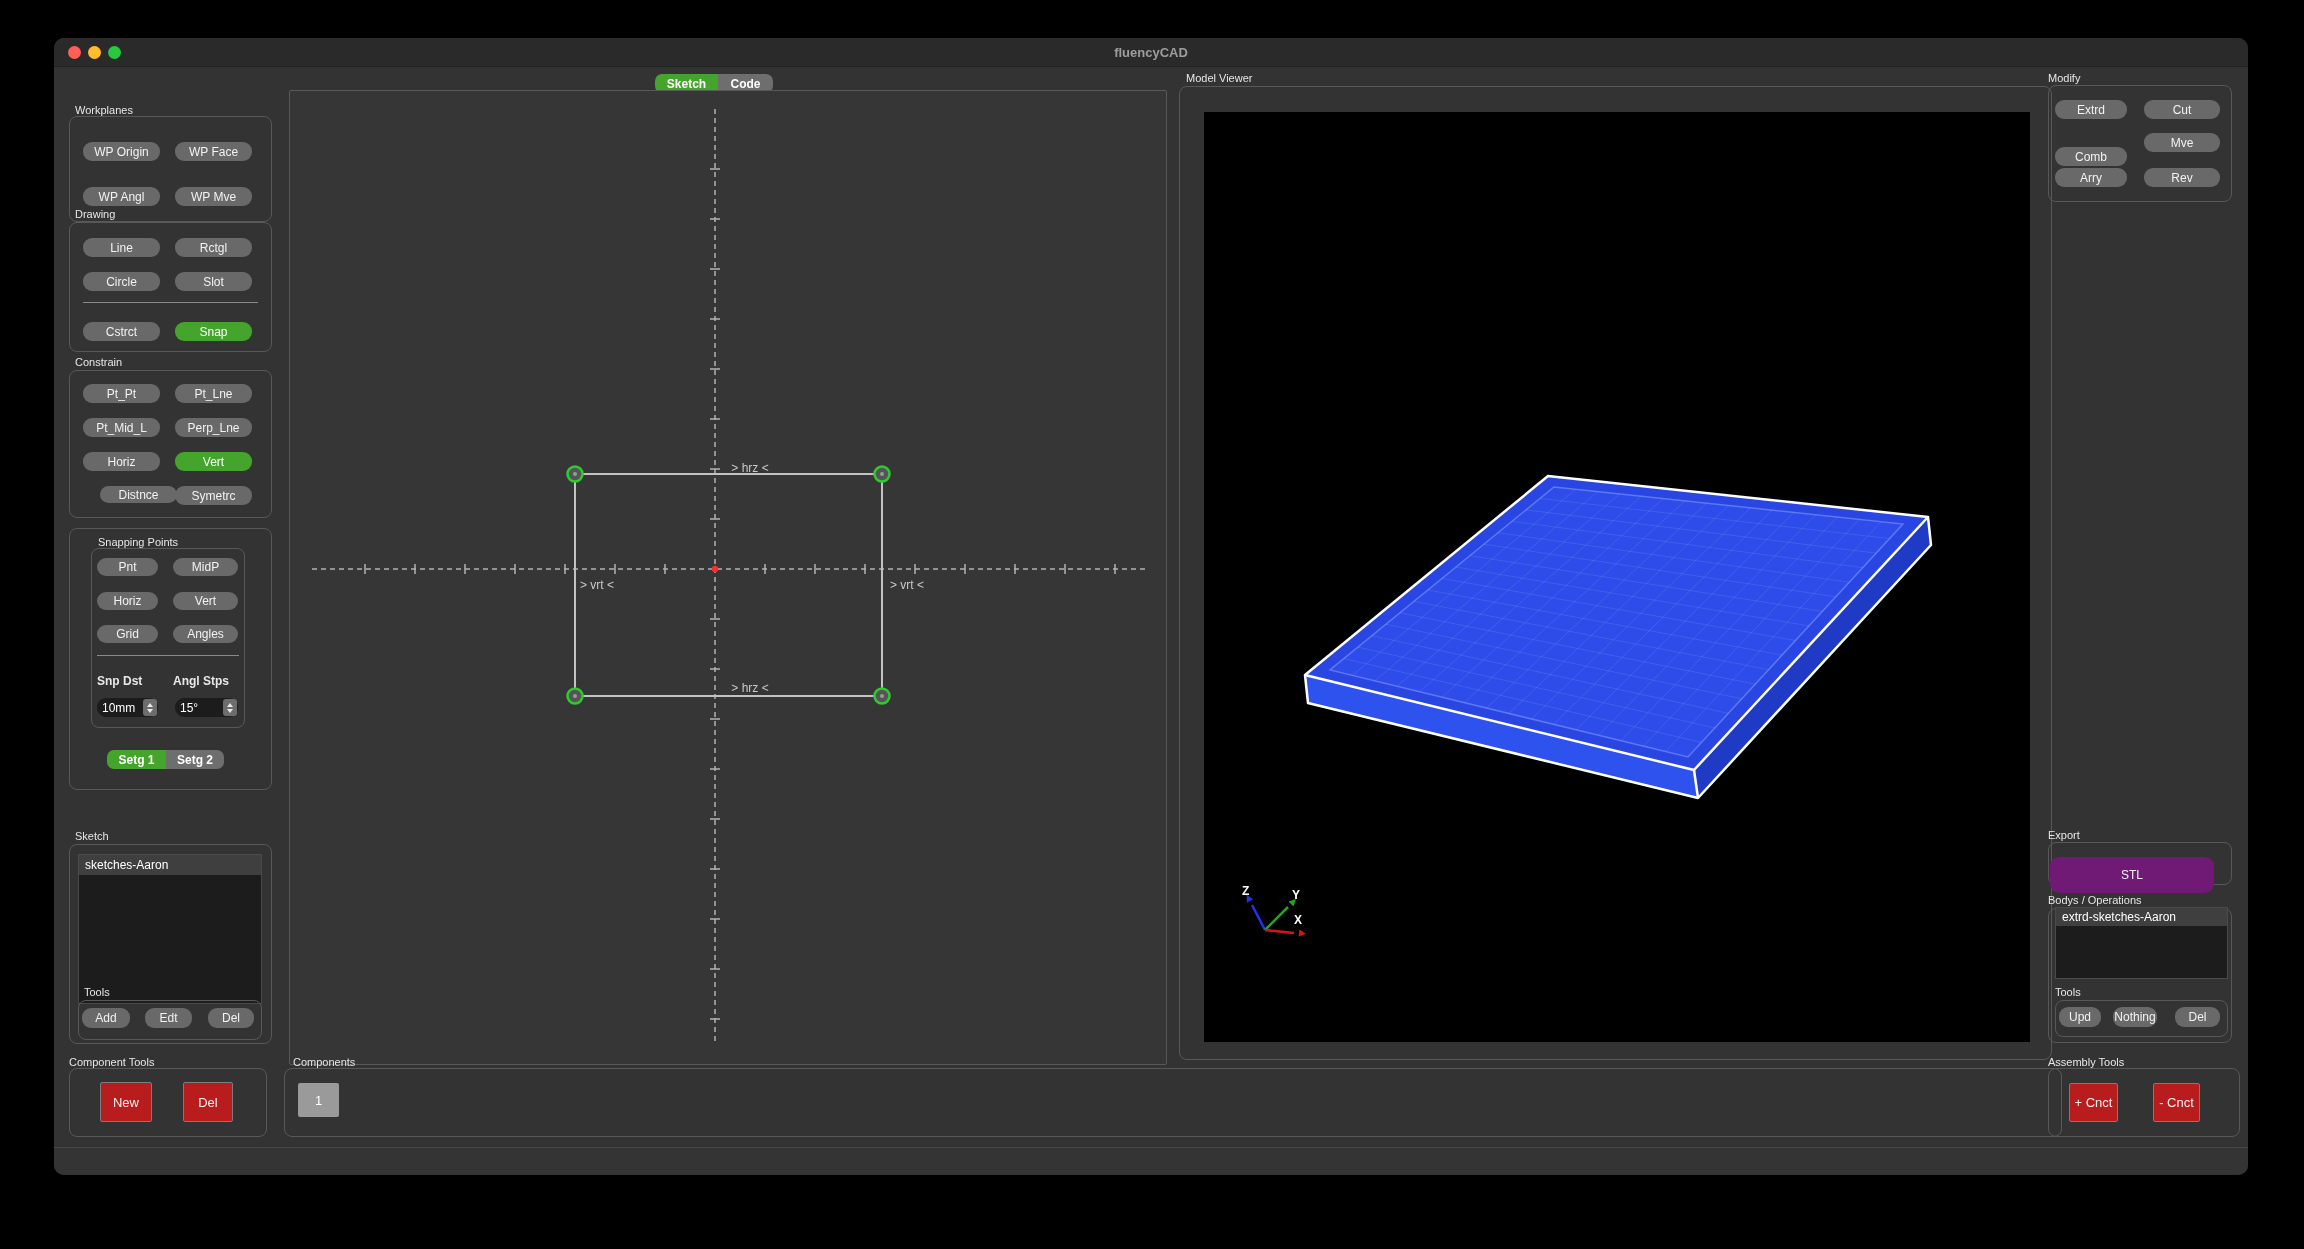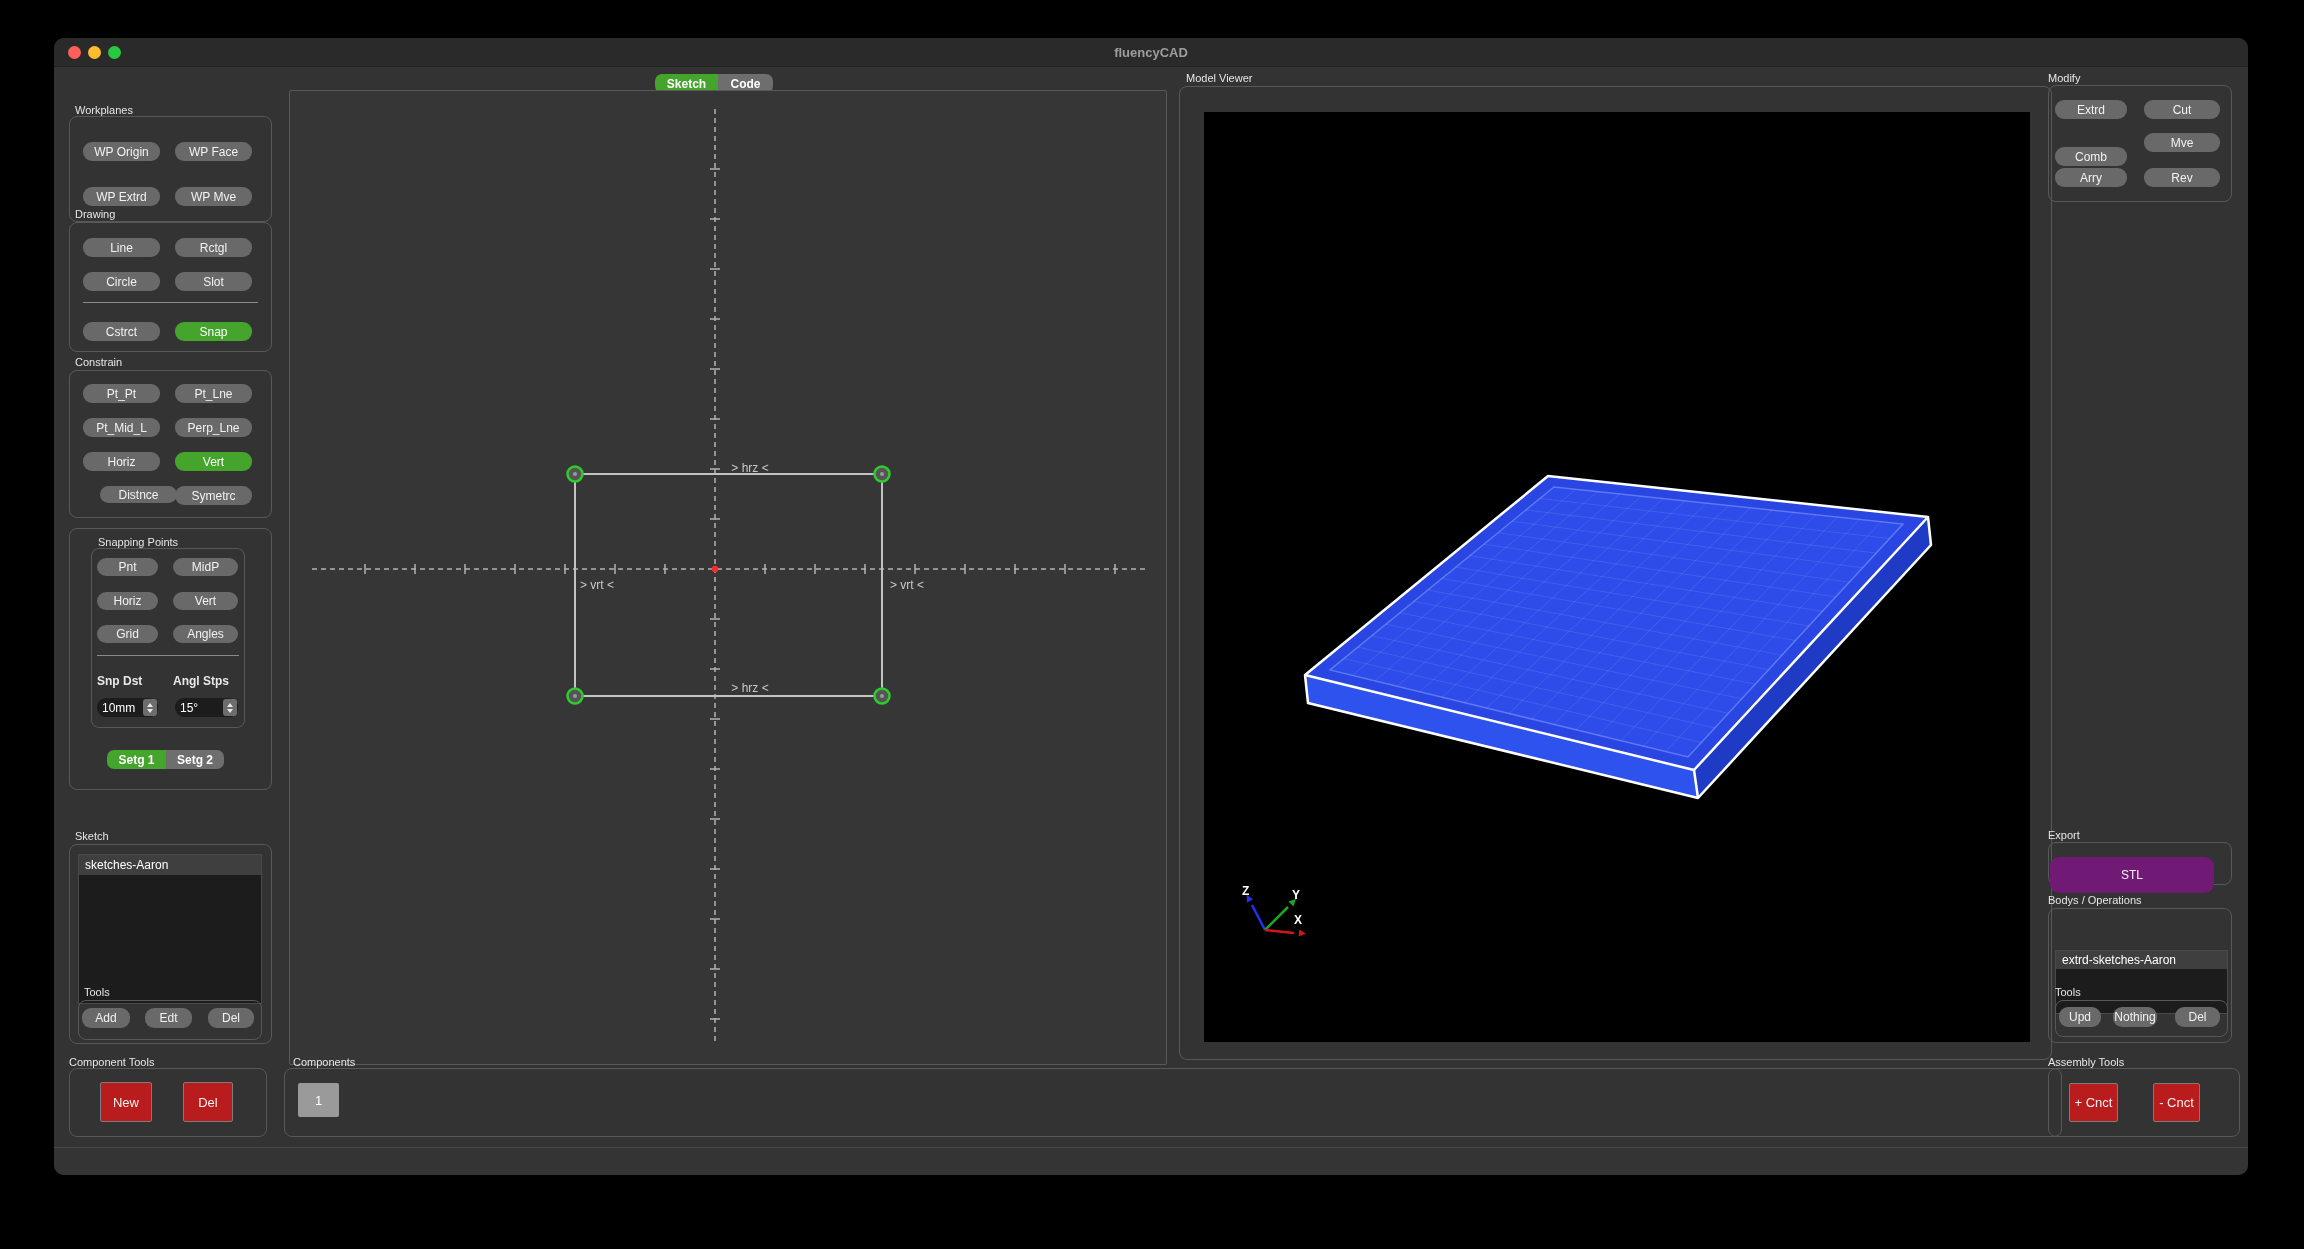--- a/index.html
+++ b/index.html
@@ -66,21 +66,21 @@
     <div class="tl red"></div>
     <div class="tl yellow"></div>
     <div class="tl green"></div>
     <div class="title">fluencyCAD</div>
   </div>
 
   <div class="glabel" style="left:21px;top:66px">Workplanes</div>
   <div class="gbox" style="left:15px;top:78px;width:203px;height:106px"></div>
   <div class="pill" style="left:29px;top:104px;width:77px;height:19px">WP Origin</div>
   <div class="pill" style="left:121px;top:104px;width:77px;height:19px">WP Face</div>
-  <div class="pill" style="left:29px;top:149px;width:77px;height:19px">WP Extrd</div>
+  <div class="pill" style="left:29px;top:149px;width:77px;height:19px">WP Angl</div>
   <div class="pill" style="left:121px;top:149px;width:77px;height:19px">WP Mve</div>
 
   <div class="glabel" style="left:21px;top:170px">Drawing</div>
   <div class="gbox" style="left:15px;top:184px;width:203px;height:130px"></div>
   <div class="pill" style="left:29px;top:200px;width:77px;height:19px">Line</div>
   <div class="pill" style="left:121px;top:200px;width:77px;height:19px">Rctgl</div>
   <div class="pill" style="left:29px;top:234px;width:77px;height:19px">Circle</div>
   <div class="pill" style="left:121px;top:234px;width:77px;height:19px">Slot</div>
   <div class="sep" style="left:29px;top:264px;width:175px"></div>
   <div class="pill" style="left:29px;top:284px;width:77px;height:19px">Cstrct</div>
@@ -275,21 +275,21 @@
   <div class="pill" style="left:2090px;top:95px;width:76px;height:19px">Mve</div>
   <div class="pill" style="left:2001px;top:130px;width:72px;height:19px">Arry</div>
   <div class="pill" style="left:2090px;top:130px;width:76px;height:19px">Rev</div>
 
   <div class="glabel" style="left:1994px;top:791px">Export</div>
   <div class="gbox" style="left:1994px;top:804px;width:184px;height:43px"></div>
   <div class="pill" style="left:1996px;top:819px;width:164px;height:36px;background:#701a75">STL</div>
 
   <div class="glabel" style="left:1994px;top:856px">Bodys / Operations</div>
   <div class="gbox" style="left:1994px;top:870px;width:184px;height:135px"></div>
-  <div class="list" style="left:2001px;top:912px;width:173px;height:64px">
+  <div class="list" style="left:2001px;top:869px;width:173px;height:72px">
     <div class="row" style="height:18px;line-height:18px">extrd-sketches-Aaron</div>
   </div>
   <div class="glabel" style="left:2001px;top:948px">Tools</div>
   <div class="gbox" style="left:2001px;top:962px;width:173px;height:37px"></div>
   <div class="pill" style="left:2005px;top:969px;width:42px;height:20px">Upd</div>
   <div class="pill" style="left:2059px;top:969px;width:44px;height:20px">Nothing</div>
   <div class="pill" style="left:2121px;top:969px;width:45px;height:20px">Del</div>
 
   <div class="glabel" style="left:15px;top:1018px">Component Tools</div>
   <div class="gbox" style="left:15px;top:1030px;width:198px;height:69px"></div>

